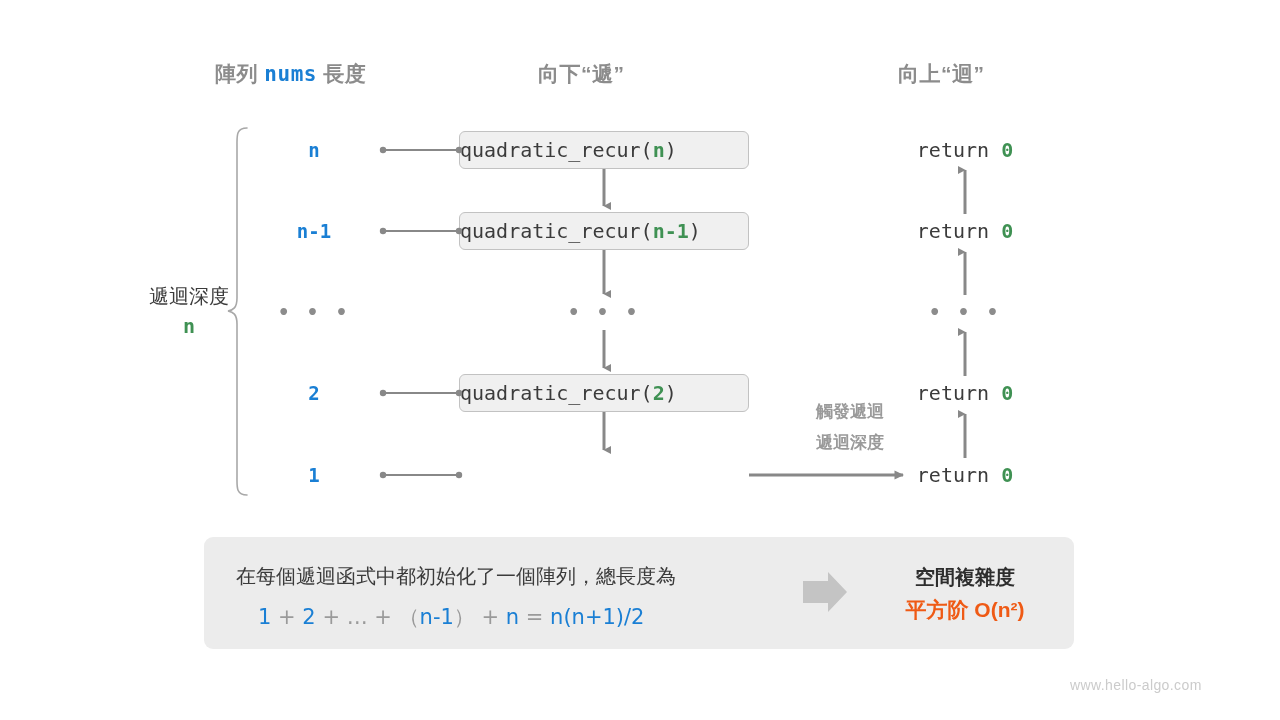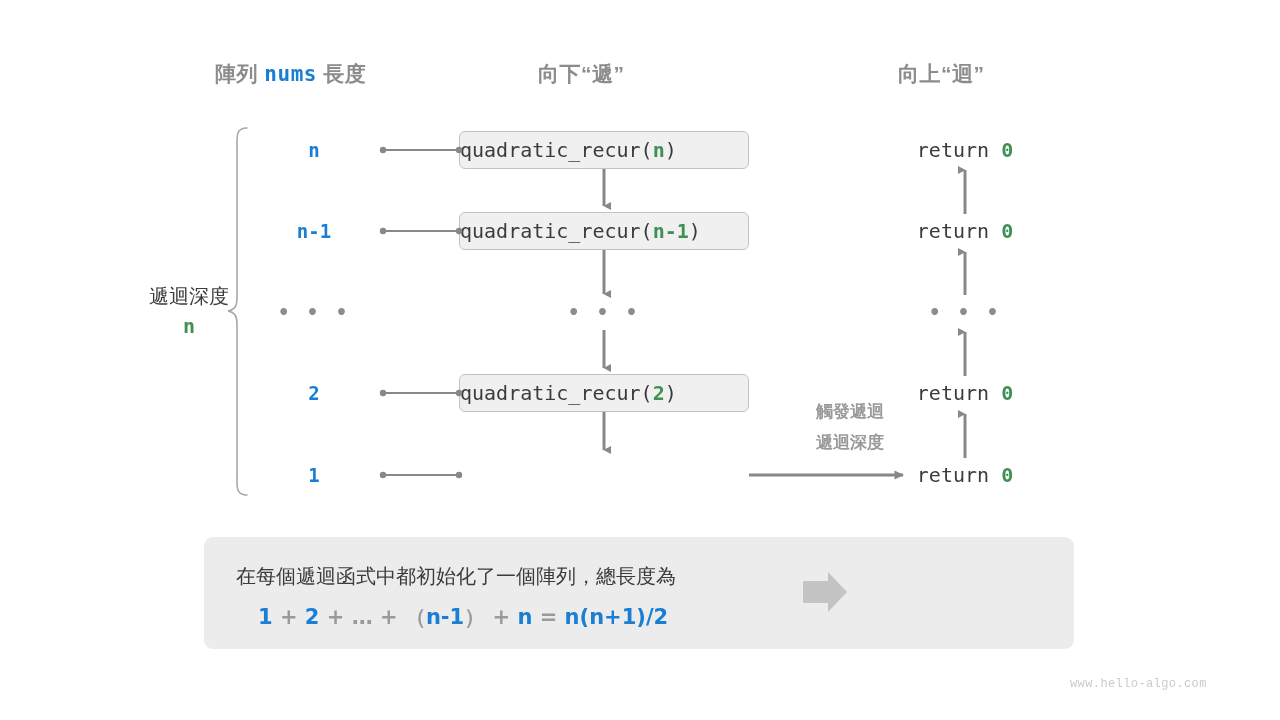--- a/index.html
+++ b/index.html
@@ -125,21 +125,21 @@
   .sum-text {
     position: absolute;
     font-size: 20px;
     color: #3b3b3b;
     white-space: nowrap;
     line-height: 28px;
   }
   .sum-formula {
     position: absolute;
     font-size: 21px;
-    font-weight: bold;
+    font-weight: normal;
     color: #9a9a9a;
     white-space: nowrap;
     font-family: "DejaVu Sans", sans-serif;
     line-height: 28px;
   }
   .sum-formula .b { color: #1a7fd4; }
   .sum-right {
     position: absolute;
     text-align: center;
     white-space: nowrap;
@@ -152,22 +152,22 @@
   }
   .sum-right .sr-val {
     font-size: 21px;
     font-weight: bold;
     color: #ef5a15;
     line-height: 34px;
   }
 
   .watermark {
     position: absolute;
-    font-family: Liberation Mono, monospace;
-    font-size: 12px;
+    font-family: Liberation Sans, sans-serif;
+    font-size: 14px;
     color: #cbcbcb;
     white-space: nowrap;
     letter-spacing: 0.4px;
   }
 
   svg.overlay {
     position: absolute;
     left: 0; top: 0;
     width: 1280px;
     height: 720px;
@@ -233,20 +233,24 @@
     <div>觸發遞迴</div>
     <div>遞迴深度</div>
   </div>
 
   <div class="summary" style="left:204px; top:537px; width:870px; height:112px;"></div>
 
   <div class="sum-text" style="left:236px; top:562px;">在每個遞迴函式中都初始化了一個陣列，總長度為</div>
 
   <div class="sum-formula" id="summary-formula" style="left:258px; top:603px;"><span class="b">1</span><span> + </span><span class="b">2</span><span> + </span><span>…</span><span> + </span><span>（</span><span class="b">n-1</span><span>）</span><span> + </span><span class="b">n</span><span> = </span><span class="b">n(n+1)/2</span></div>
 
+  <div class="sum-right" style="left:856px; top:561px; width:218px;">
+    <div class="sr-title">空間複雜度</div>
+    <div class="sr-val">平方阶 O(n²)</div>
+  </div>
 
   <div class="watermark" style="left:1070px; top:677px;">www.hello-algo.com</div>
 
   <svg class="overlay" viewBox="0 0 1280 720">
     <defs>
       <marker id="arrowDown" markerWidth="9" markerHeight="9" refX="4.5" refY="7.6" orient="auto" markerUnits="userSpaceOnUse">
         <path d="M0.6,0.6 L4.5,8.2 L8.4,0.6 Z" fill="#888888"></path>
       </marker>
       <marker id="arrowUp" markerWidth="9" markerHeight="9" refX="4.5" refY="7.6" orient="auto" markerUnits="userSpaceOnUse">
         <path d="M0.6,0.6 L4.5,8.2 L8.4,0.6 Z" fill="#888888"></path>

